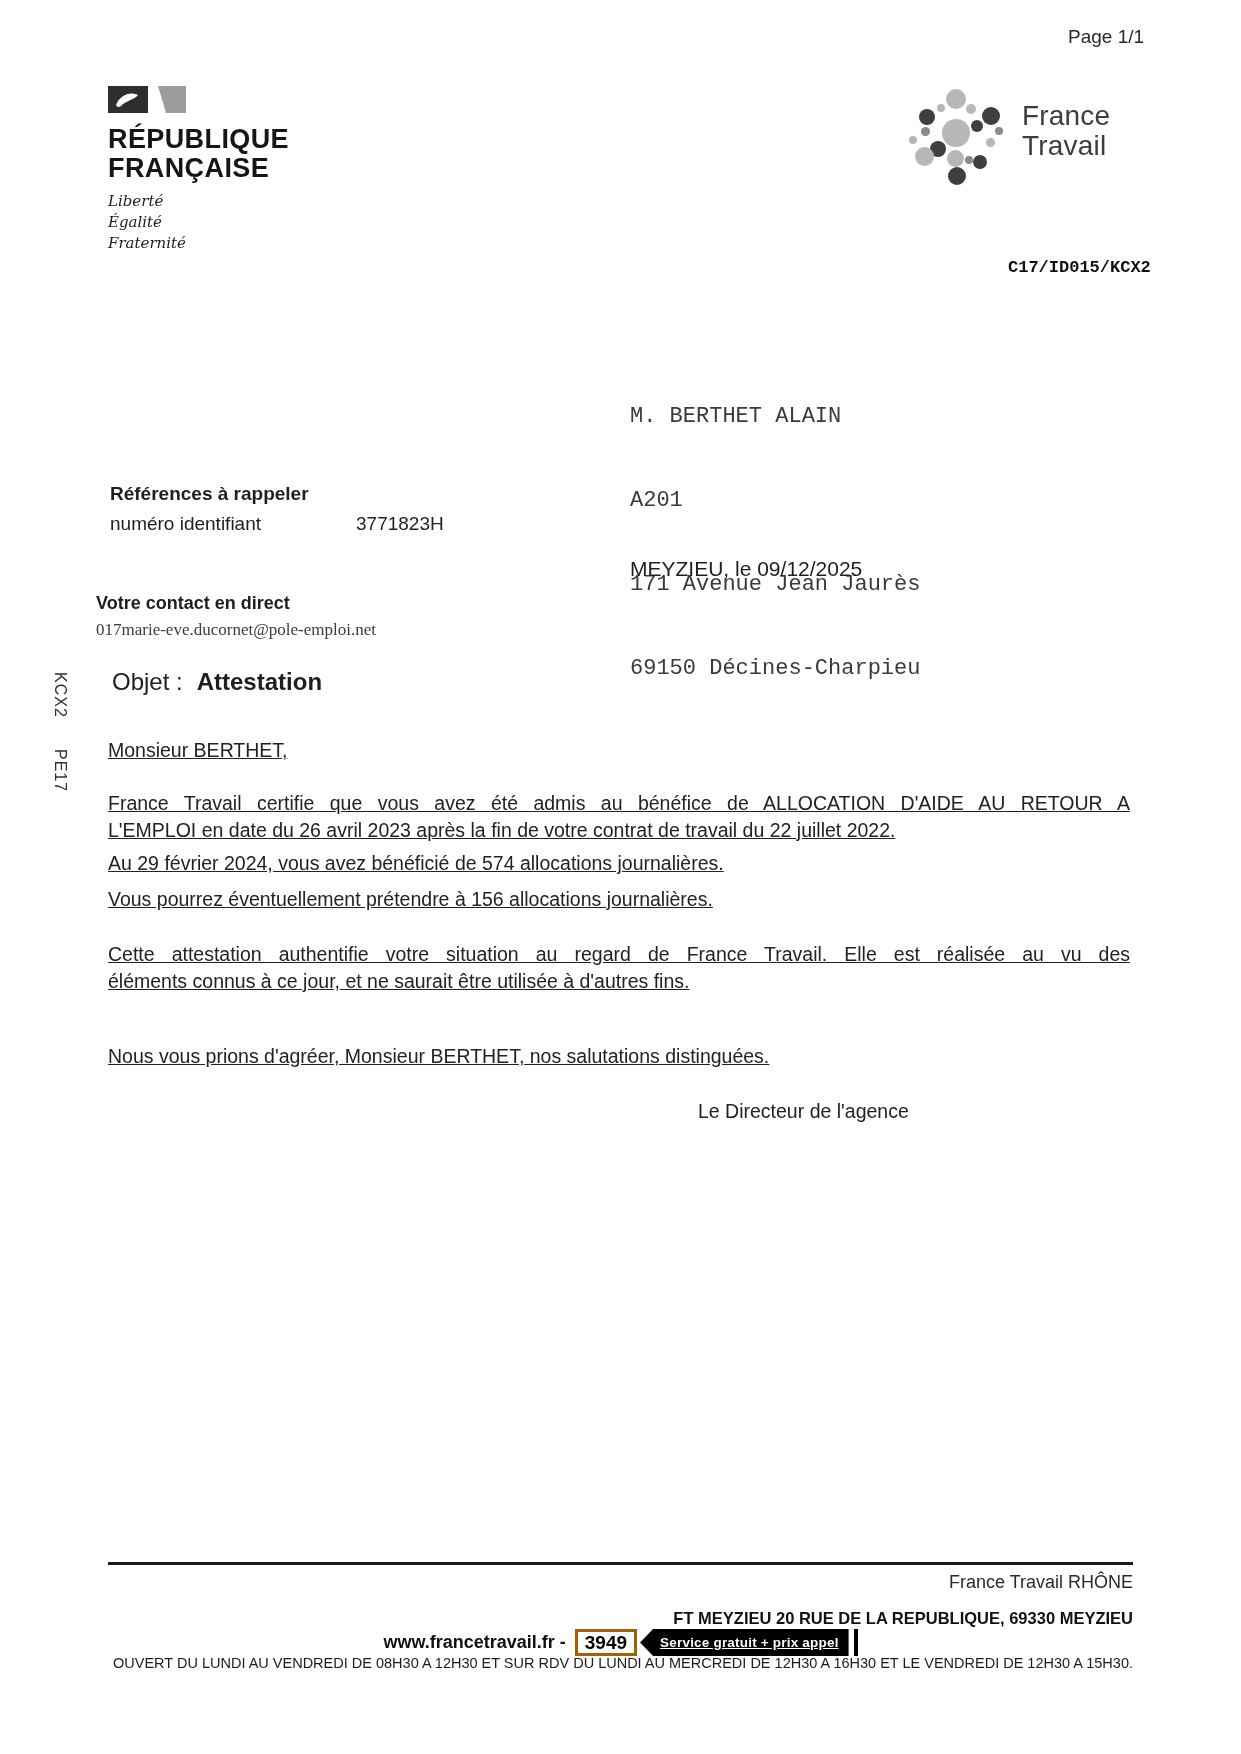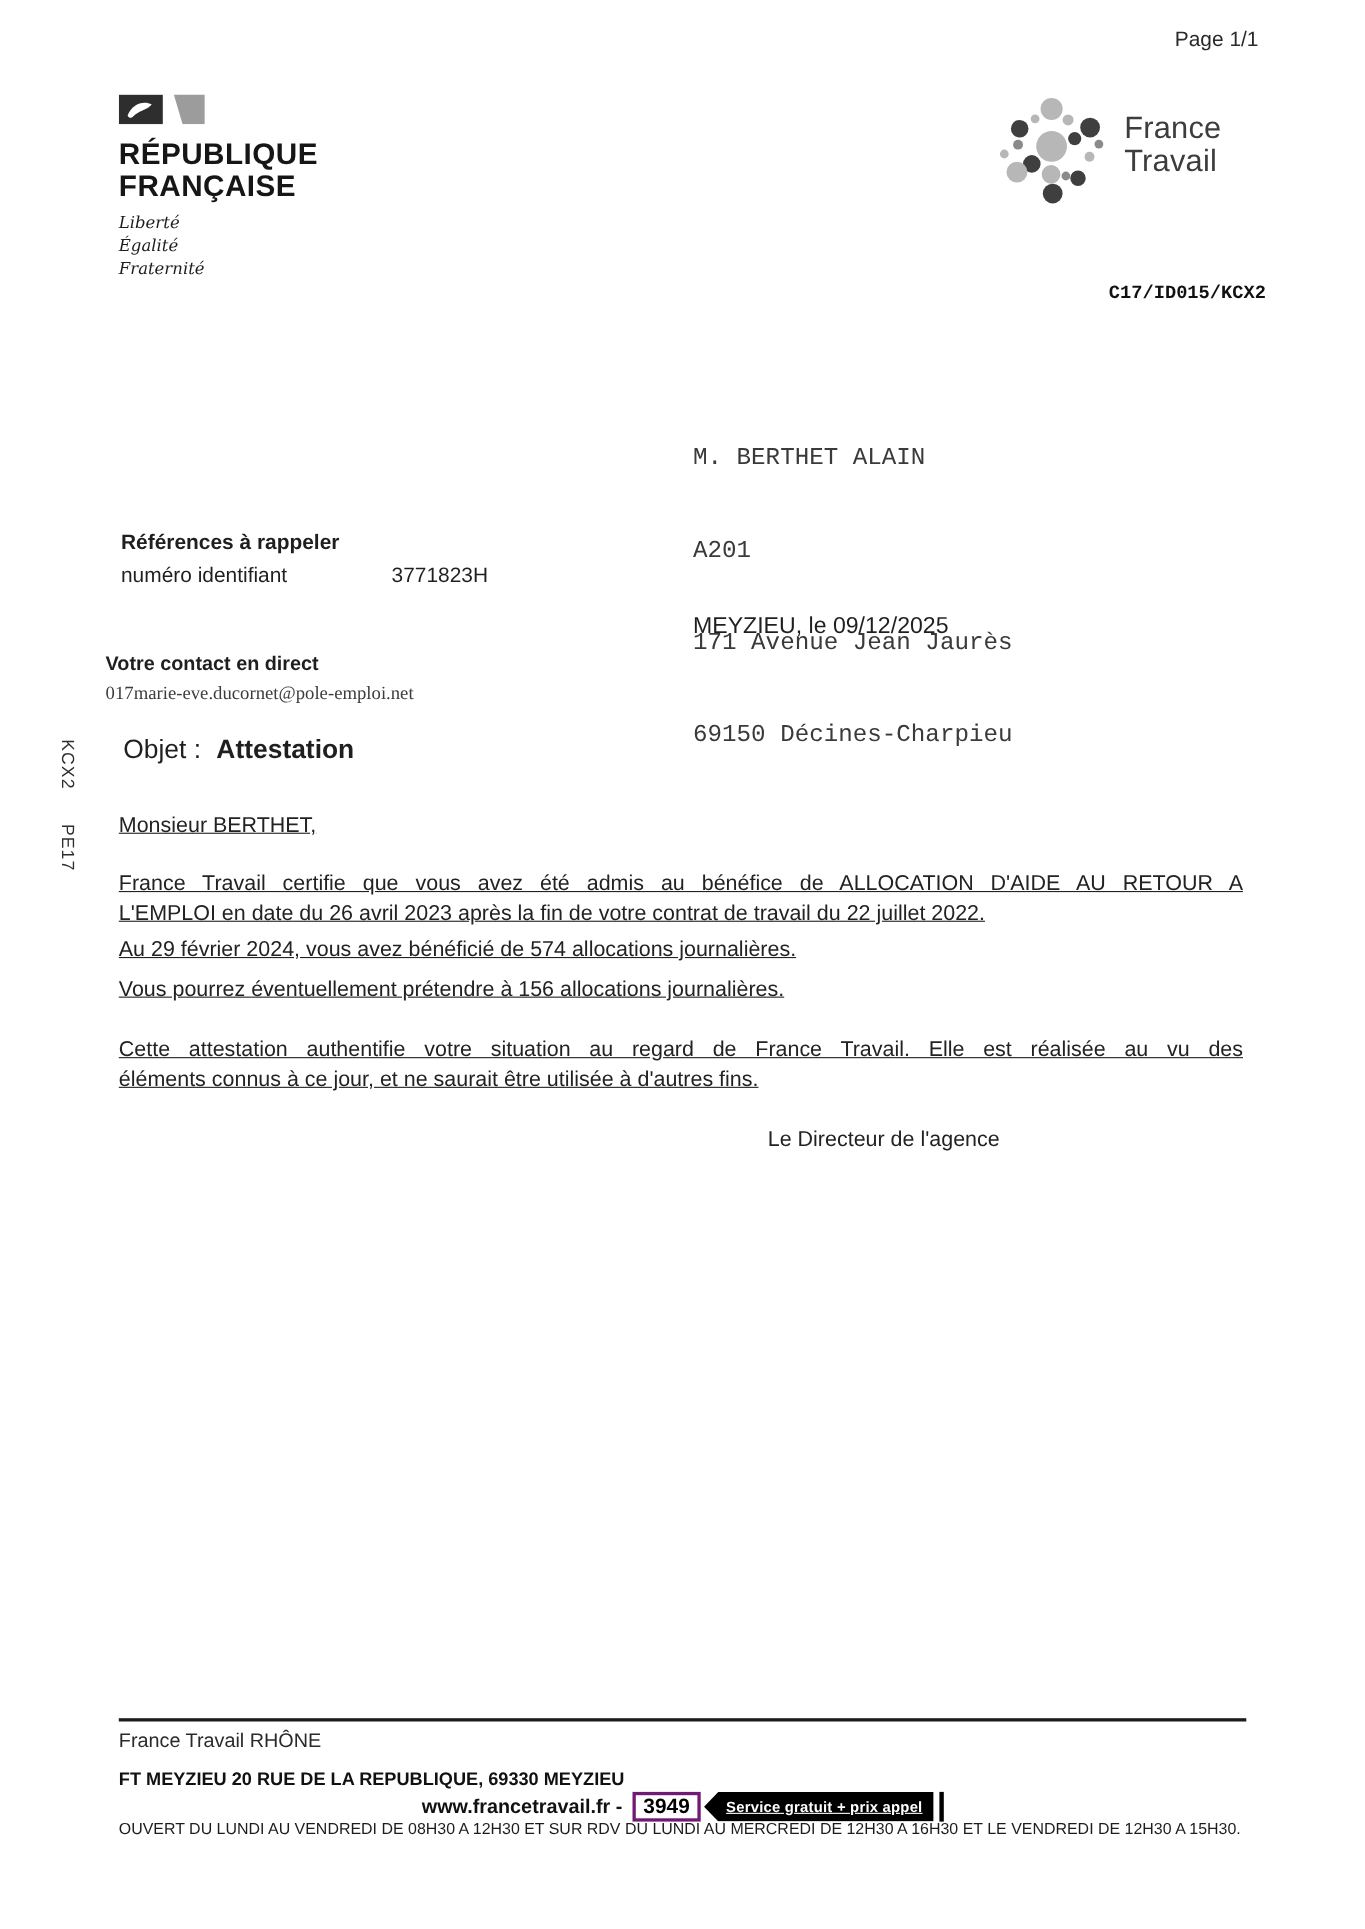--- a/index.html
+++ b/index.html
@@ -61,26 +61,26 @@
   .jl { text-align:justify; text-align-last:justify; }
   .p1 { margin-top:26px; }
   .p2 { margin-top:6px; }
   .p3 { margin-top:9px; }
   .p4 { margin-top:28px; }
   .p5 { margin-top:48px; }
   .signature { margin-top:28px; padding-left:590px; }
 
   
   .footer-rule { left:108px; top:1562px; width:1025px; height:3px; background:#1c1c1c; }
-  .footer-center { left:108px; width:1025px; text-align:left; }
+  .footer-center { left:108px; width:1025px; text-align:right; }
   .footer-region { top:1572px; font-size:18px; color:#2a2a2a; }
   .footer-agency { top:1609px; font-size:16.5px; font-weight:bold; color:#111; }
   .footer-www-row { top:1629px; left:108px; width:1025px; display:flex; justify-content:center; align-items:center; }
   .footer-www { font-size:18px; font-weight:bold; color:#111; }
-  .badge-3949 { margin-left:9px; border:3px solid #701a75; height:21px; line-height:21px; padding:0 7px; font-size:19px; font-weight:bold; color:#000; background:#fff; }
+  .badge-3949 { margin-left:9px; border:3px solid #a16207; height:21px; line-height:21px; padding:0 7px; font-size:19px; font-weight:bold; color:#000; background:#fff; }
   .badge-flag { margin-left:3px; height:27px; line-height:27px; background:#000; color:#fff; font-size:13.5px; font-weight:bold; padding:0 10px 0 20px; clip-path:polygon(0 50%, 13px 0, 100% 0, 100% 100%, 13px 100%); letter-spacing:.2px;text-decoration:underline; }
   .badge-endbar { margin-left:5px; width:4px; height:27px; background:#000; }
   .footer-hours { top:1655px; font-size:14.5px; color:#1c1c1c; }
 </style>
 </head>
 <body>
 
 <div class="page">
 
   <div class="abs page-num">Page 1/1</div>
@@ -174,20 +174,23 @@
 
     <div class="para p3">
       <div class="line">Vous pourrez éventuellement prétendre à 156 allocations journalières.</div>
     </div>
 
     <div class="para p4">
       <div class="line jl">Cette attestation authentifie votre situation au regard de France Travail. Elle est réalisée au vu des</div>
       <div class="line">éléments connus à ce jour, et ne saurait être utilisée à d'autres fins.</div>
     </div>
 
+    <div class="para p5">
+      <div class="line">Nous vous prions d'agréer, Monsieur BERTHET, nos salutations distinguées.</div>
+    </div>
 
     <div class="signature">Le Directeur de l'agence</div>
   </div>
 
   <div class="abs footer-rule"></div>
   <div class="abs footer-center footer-region">France Travail RHÔNE</div>
   <div class="abs footer-center footer-agency">FT MEYZIEU 20 RUE DE LA REPUBLIQUE, 69330 MEYZIEU</div>
   <div class="abs footer-www-row">
     <span class="footer-www">www.francetravail.fr -</span>
     <span class="badge-3949">3949</span>

